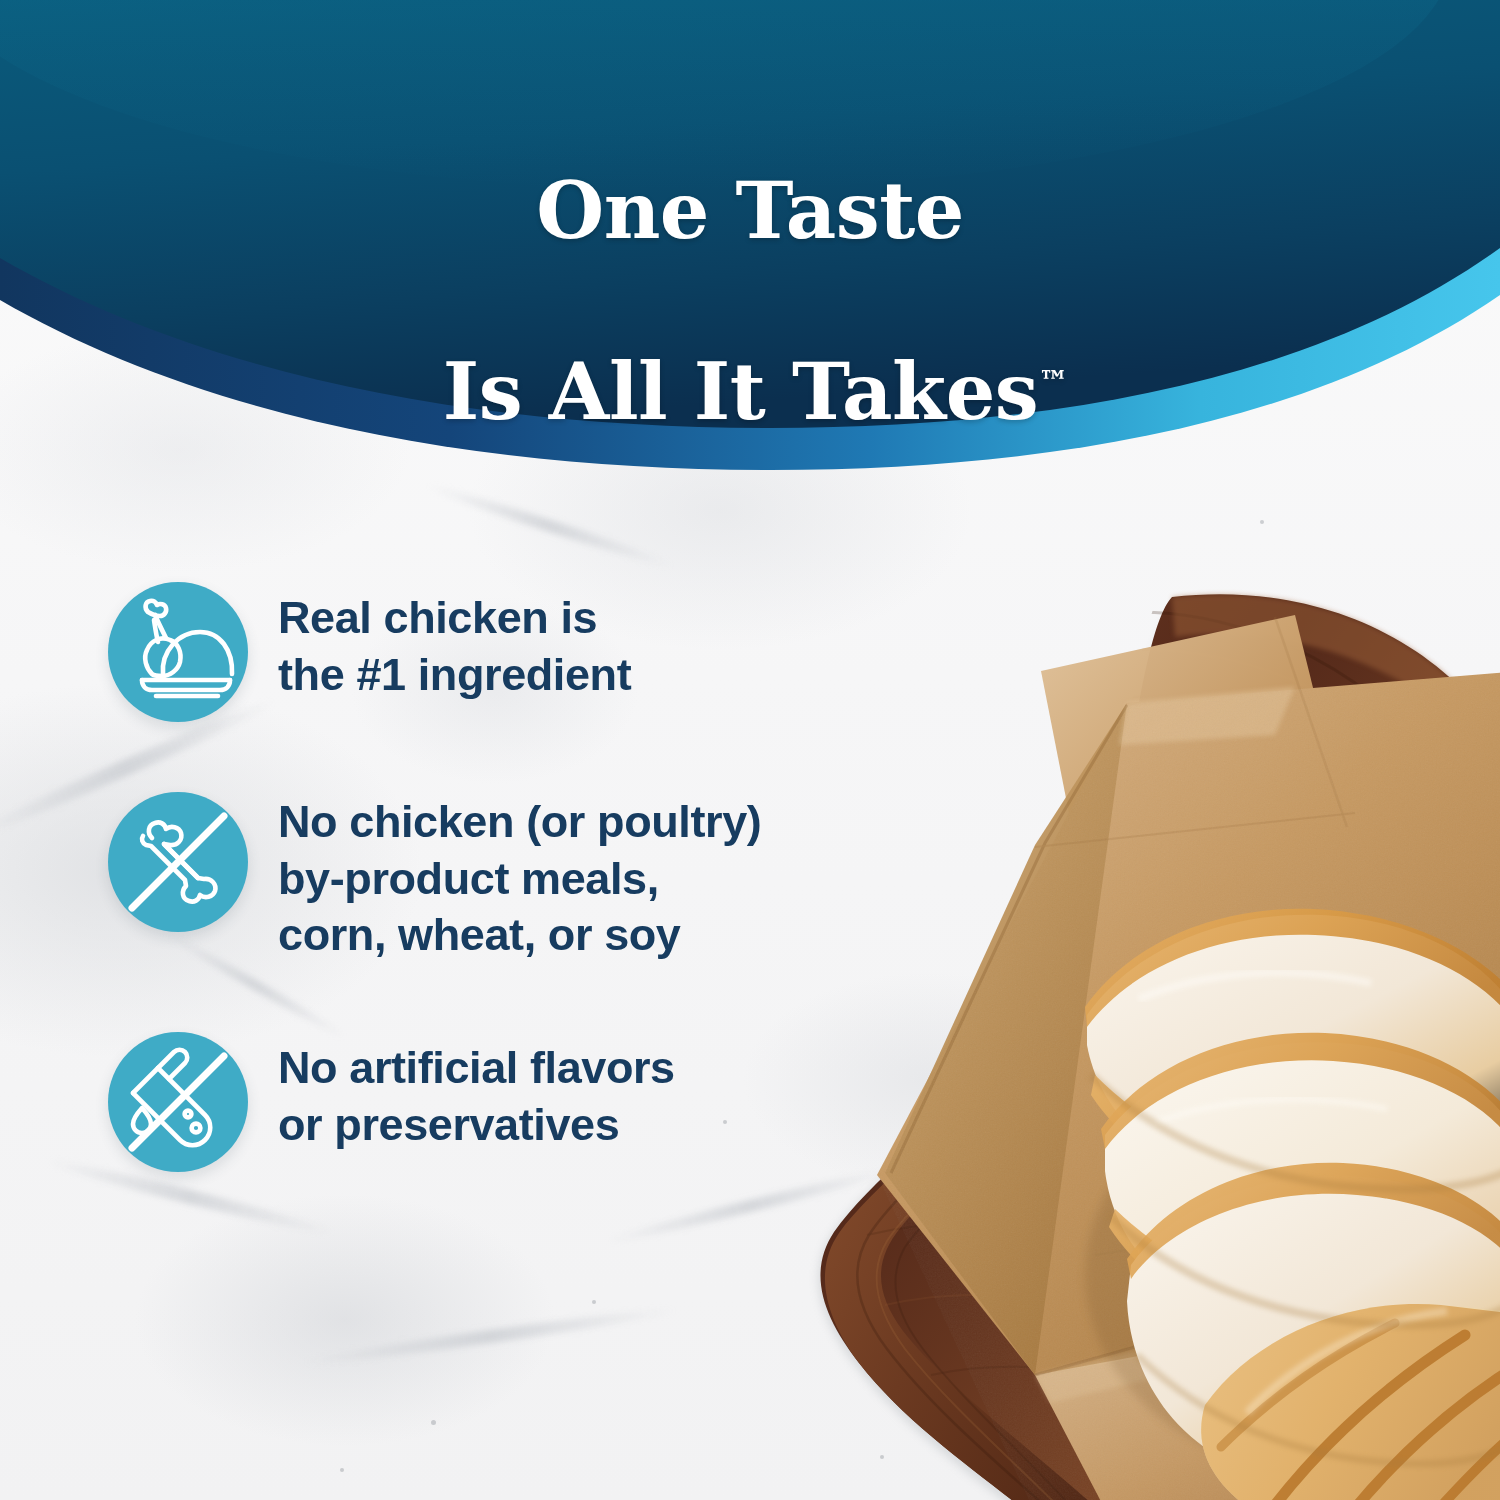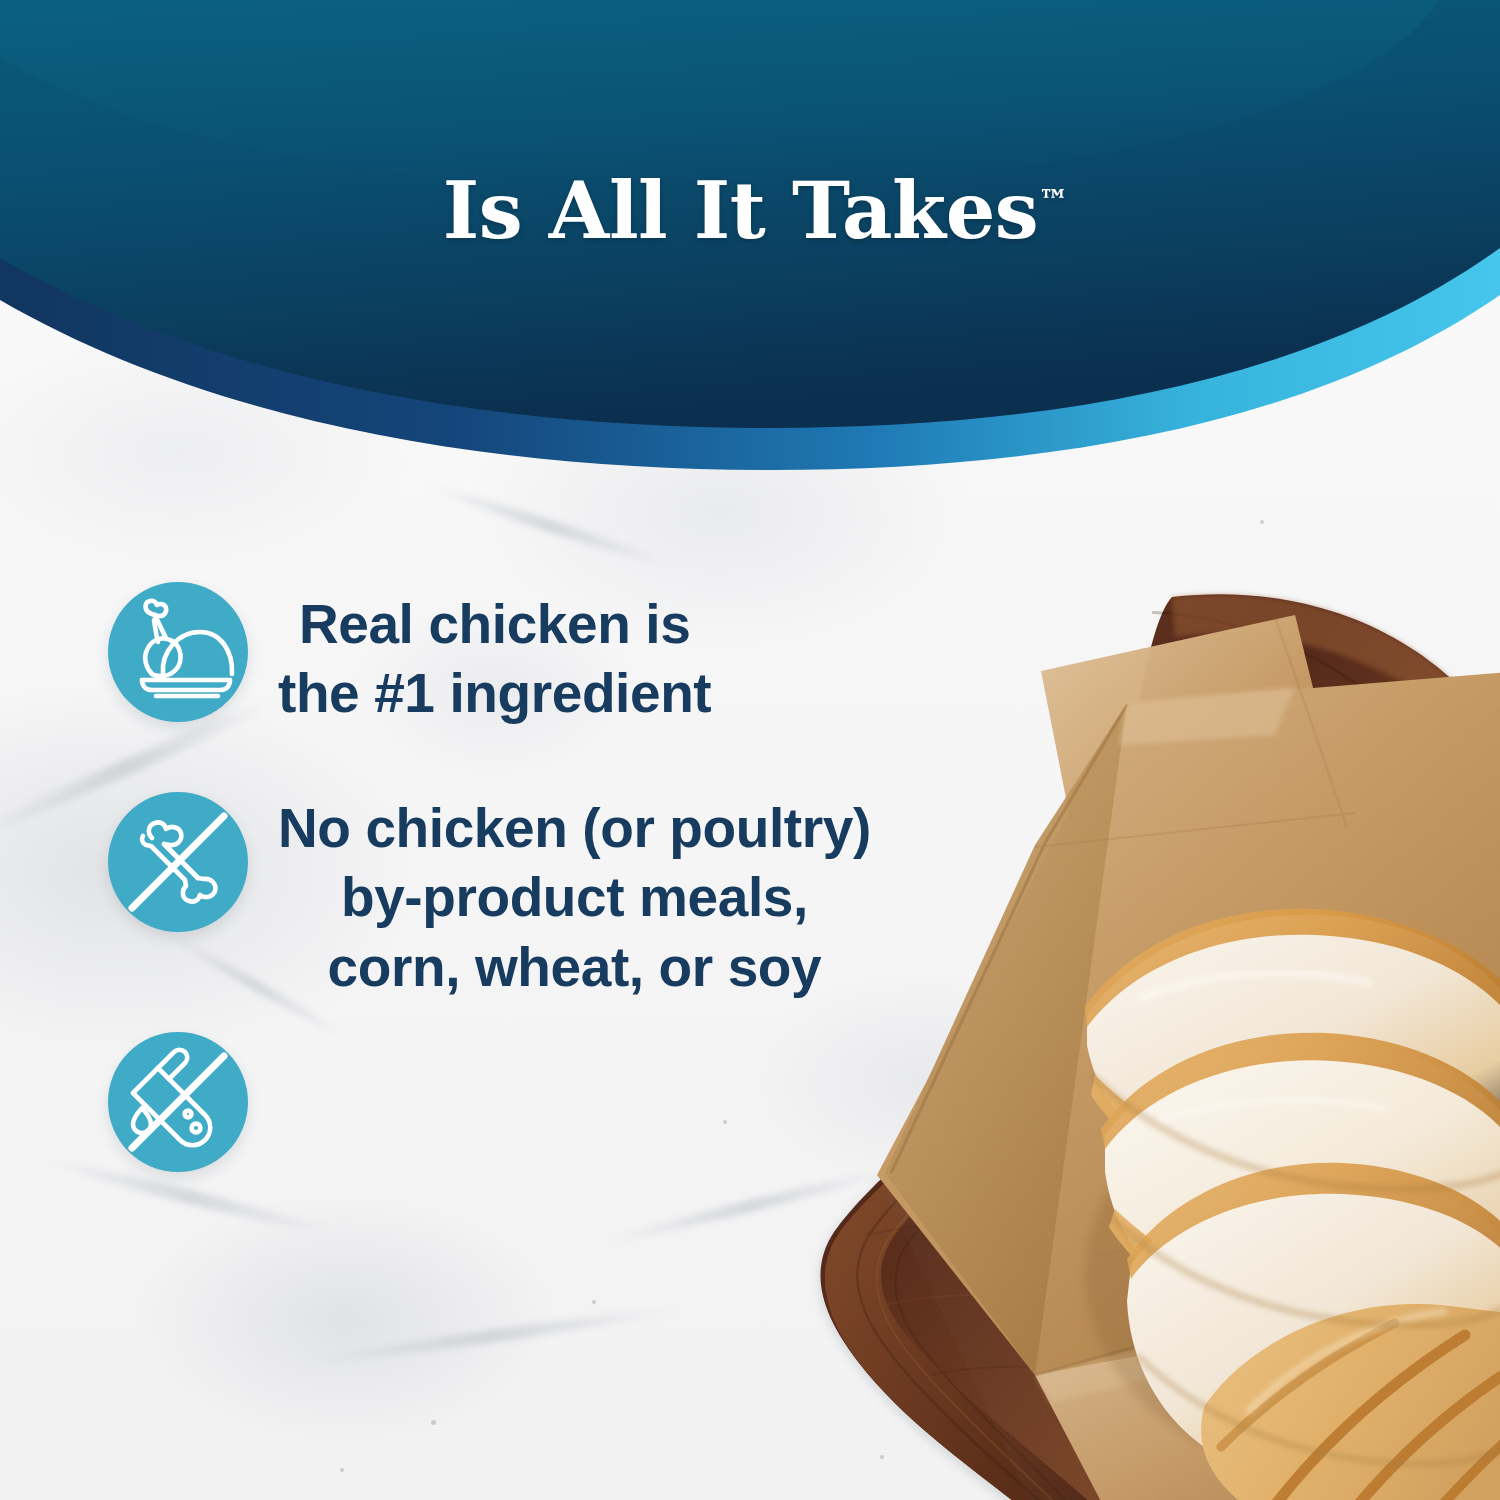--- a/index.html
+++ b/index.html
@@ -97,26 +97,25 @@
     position:relative;
     box-shadow:0 6px 14px rgba(60,80,95,.14);
   }
   .icon-circle svg { position:absolute; inset:0; }
 
   .bullet-text {
     margin-left:30px;
     color:#173c60;
     font-family:"Liberation Sans", sans-serif;
     font-weight:bold;
-    font-size:55px;
+    font-size:45px;
     line-height:1.26;
     letter-spacing:-0.4px;
     white-space:pre-line;
     padding-top:8px;
-    text-align:center;
   }
   .bullet-2 .bullet-text { padding-top:2px; }
   .bullet-3 .bullet-text { padding-top:8px; }
 </style>
 </head>
 <body>
 
 <div id="canvas">
 
   <div class="marble"></div>
@@ -344,20 +343,21 @@
                C 470 470 200 416 0 300 Z" fill="url(#stripeGrad)"></path>
 
       <path d="M 0 0 L 1500 0 L 1500 248
                C 1320 378 1060 428 770 428
                C 470 428 200 374 0 258 Z" fill="url(#bannerGrad)"></path>
 
       <ellipse cx="690" cy="-40" rx="760" ry="230" fill="url(#glowGrad)"></ellipse>
     </svg>
 
     <div class="headline">
+      <span class="l1">One Taste</span>
       <span class="l2"><span>Is All It Takes</span><span class="tm">™</span></span>
     </div>
   </div>
 
   <div class="bullets">
 
     <div class="bullet bullet-1">
       <div class="icon-circle">
         <svg width="140" height="140" viewBox="0 0 140 140" xmlns="http://www.w3.org/2000/svg">
           <g fill="none" stroke="#ffffff" stroke-width="4.6" stroke-linecap="round" stroke-linejoin="round">
@@ -418,16 +418,18 @@
             <circle cx="80" cy="82" r="3.4"></circle>
             <circle cx="88" cy="96" r="4.4"></circle>
 
             <path d="M 34 76 C 34 76 25 86 25 92 C 25 97 29 101 34 101
                      C 39 101 43 97 43 92 C 43 86 34 76 34 76 Z"></path>
           </g>
 
           <path d="M 24 116 L 116 24" fill="none" stroke="#ffffff" stroke-width="7" stroke-linecap="round"></path>
         </svg>
       </div>
+      <div class="bullet-text">No artificial flavors
+or preservatives</div>
     </div>
 
   </div>
 </div>
 
 </body></html>

